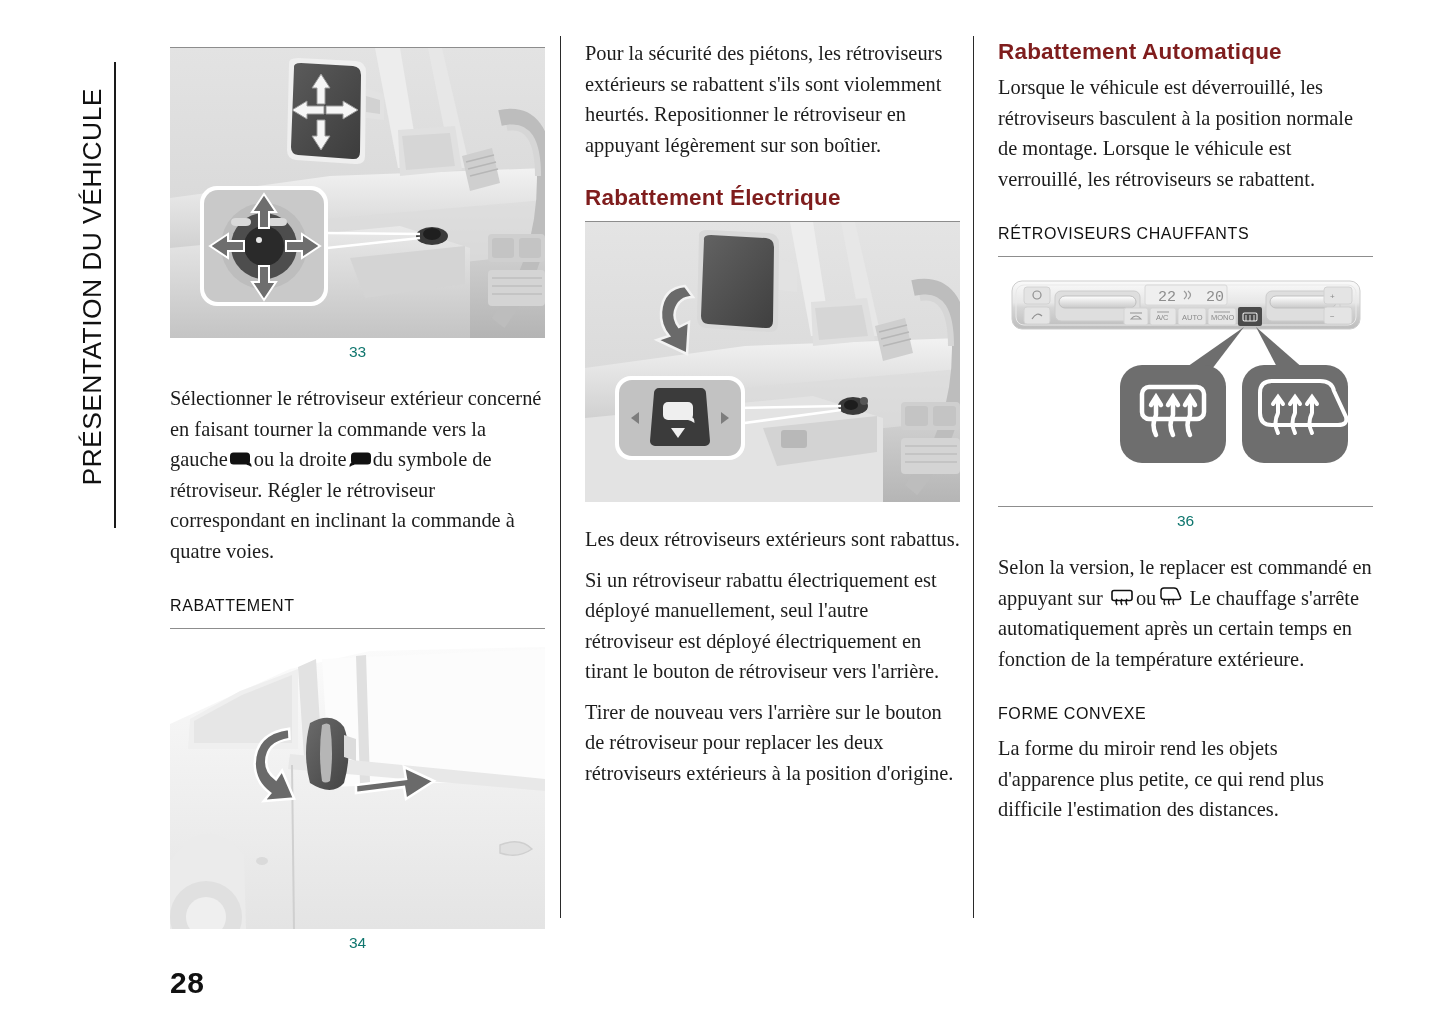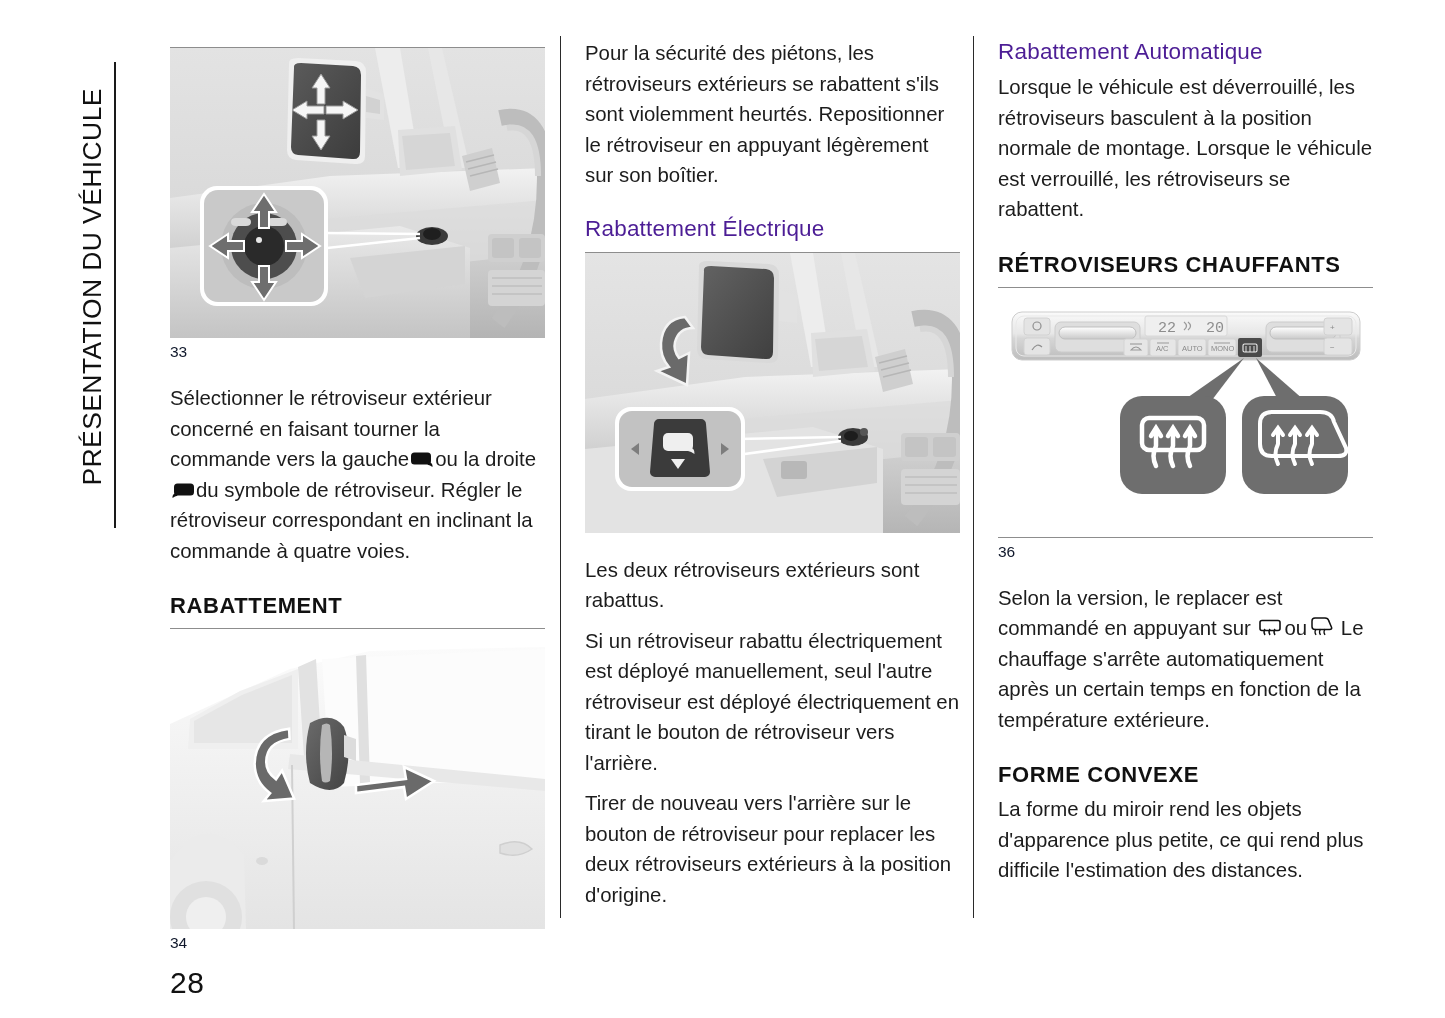--- a/index.html
+++ b/index.html
@@ -68,66 +68,68 @@
   }
   .divider-1 { left: 560px; }
   .divider-2 { left: 973px; }
 
   
   p.body {
     margin: 0 0 0 0;
     font-size: 20.4px;
     line-height: 30.5px;
     color: #1c1c1c;
+    font-family: Liberation Serif, serif;
   }
   p.body + p.body { margin-top: 10px; }
 
   h2.head-caps {
     margin: 26px 0 6px 0;
-    font-size: 22px;
+    font-size: 16px;
     line-height: 27px;
-    font-weight: bold;
+    font-weight: normal;
     letter-spacing: 0.6px;
     color: #111;
     text-transform: none;
   }
   h3.head-mixed {
     margin: 24px 0 6px 0;
     font-size: 22.5px;
     line-height: 28px;
-    font-weight: normal;
+    font-weight: bold;
     letter-spacing: 0.2px;
-    color: #4c1d95;
+    color: #7f1d1d;
   }
 
   .fig-rule {
     height: 1px;
     background: #8d8d8d;
     margin: 9px 0 0 0;
   }
   .fig-num {
     font-size: 15.5px;
     line-height: 19px;
-    color: #0f172a;
+    color: #0f766e;
     margin-top: 4px;
+    text-align: center;
   }
   .fig-box {
     position: relative;
     width: 100%;
     overflow: hidden;
   }
   .gap-after-fig { height: 22px; }
 
   
   .page-number {
     position: absolute;
     left: 170px;
     top: 966px;
     font-size: 30px;
-    font-weight: normal;
+    font-weight: bold;
     color: #111;
     letter-spacing: 0.5px;
   }
 
   
   .inline-icon {
     display: inline-block;
     vertical-align: -2px;
     margin: 0 2px;
   }

